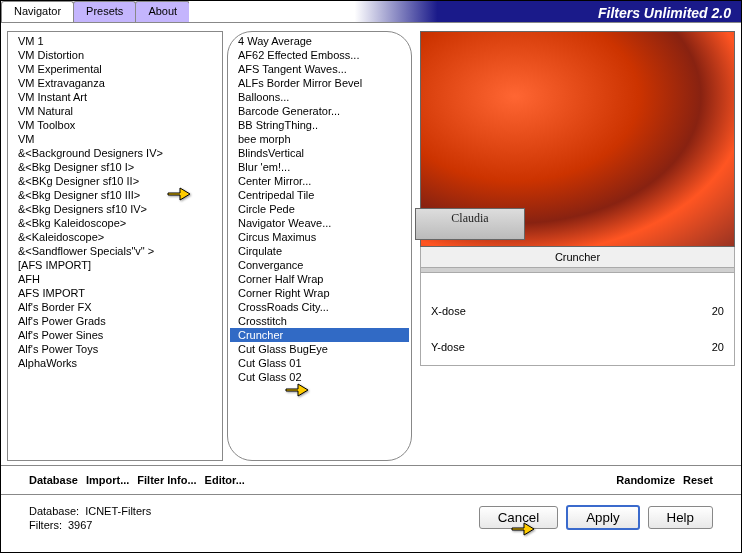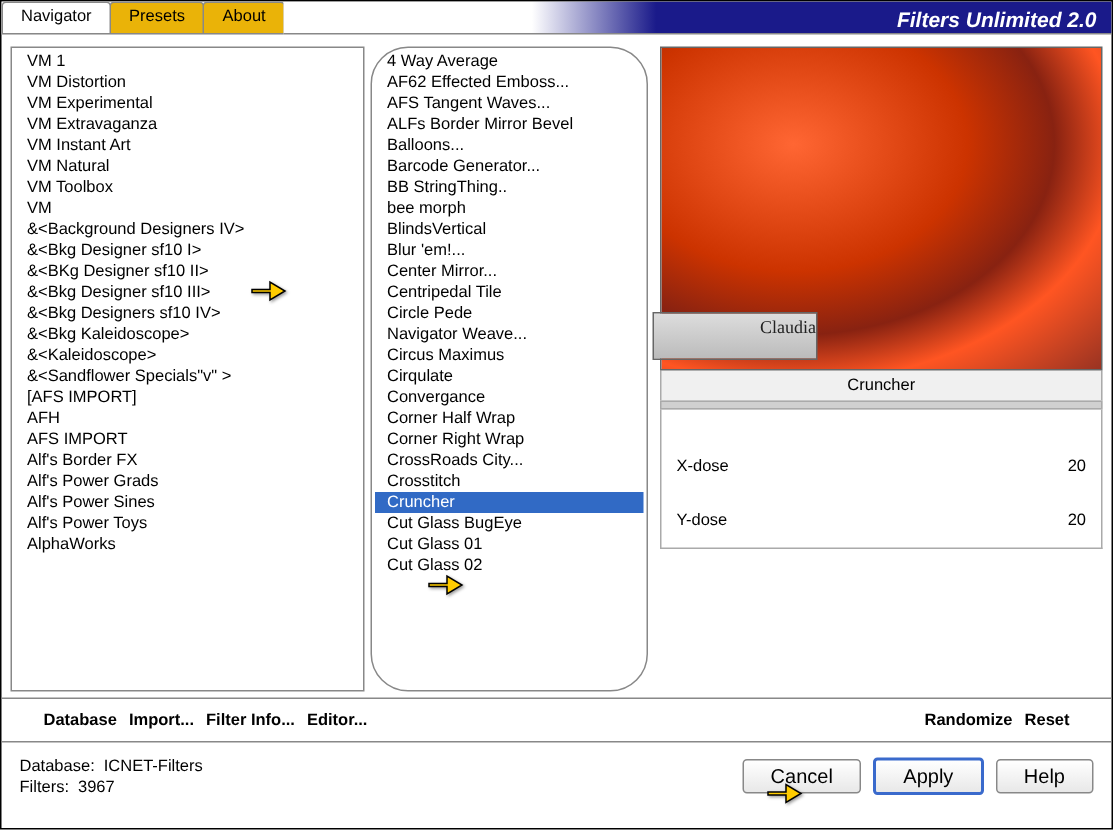--- a/index.html
+++ b/index.html
@@ -1,38 +1,38 @@
 <!DOCTYPE html>
 <html><head>
 <meta charset="utf-8">
 <style>
 * { box-sizing: border-box; margin: 0; padding: 0; }
 body { font-family: Tahoma, Arial, sans-serif; font-size: 11px; background: #fff; width: 742px; height: 553px; overflow: hidden; border: 1px solid #000; position: relative; }
 .header { display: flex; height: 22px; }
 .tabs { display: flex; gap: 0; background: #f0f0f0; border-bottom: 1px solid #888; }
 .tab { padding: 3px 12px; border: 1px solid #888; border-bottom: none; background: #fff; border-radius: 3px 3px 0 0; cursor: pointer; margin-right: -1px; }
-.tab.inactive { background: #eab308; }
+.tab.inactive { background: #c4b5fd; }
 .title-bar { flex: 1; background: linear-gradient(to right, #fff 0%, #fff 30%, #1a1a8a 45%, #1a1a8a 100%); text-align: right; padding: 4px 10px; color: #fff; font-weight: bold; font-style: italic; font-size: 14px; border-bottom: 1px solid #888; }
 .main { display: flex; height: 442px; padding: 8px 6px 4px 6px; gap: 4px; }
 .listbox { border: 1px solid #888; background: #fff; overflow-y: scroll; padding: 2px; }
-.list1 { width: 236px; }
+.list1 { width: 216px; }
 .list2 { width: 185px; border-radius: 25px; }
 .list-item { padding: 1px 8px; white-space: nowrap; cursor: pointer; }
 .list-item.selected { background: #316ac5; color: #fff; }
 .right-pane { flex: 1; display: flex; flex-direction: column; padding-left: 4px; }
 .preview { height: 216px; border: 1px solid #666; background: radial-gradient(ellipse at 30% 30%, #ff6633, #cc3300 40%, #882211 60%, #ff5522 75%, #993322); position: relative; }
-.watermark { position: absolute; bottom: 6px; left: -6px; width: 110px; height: 32px; background: linear-gradient(#ddd, #bbb); border: 1px solid #666; font-family: cursive; font-size: 12px; text-align: right; line-height: 14px; color: #222; padding-top:2px; }
+.watermark { position: absolute; bottom: 6px; left: -6px; width: 110px; height: 32px; background: linear-gradient(#ddd, #bbb); border: 1px solid #666; font-family: cursive; font-size: 12px; text-align: center; line-height: 14px; color: #222; padding-top:2px; }
 .filter-name { text-align: center; padding: 4px; background: #f0f0f0; border-left: 1px solid #aaa; border-right: 1px solid #aaa; }
 .separator-bar { height: 6px; background: #d0d0d0; border: 1px solid #aaa; }
 .params { padding: 10px 6px; border: 1px solid #aaa; border-top: none; }
 .param-row { display: flex; justify-content: space-between; padding: 2px 4px; margin-top: 20px; }
 .toolbar { display: flex; padding: 6px 24px; border-top: 1px solid #888; align-items: flex-end; }
 .toolbar .spacer { flex: 1; }
 .tbtn { font-weight: bold; cursor: pointer; padding: 2px 4px; }
-.footer { display: flex; padding: 6px 12px; border-top: 1px solid #888; align-items: center; height: 46px; }
+.footer { display: flex; padding: 6px 28px; border-top: 1px solid #888; align-items: center; height: 46px; }
 .footer-info { display: flex; flex-direction: column; gap: 2px; }
 .info-row { display: flex; gap: 6px; }
 .btn { padding: 3px 18px; border: 1px solid #888; background: linear-gradient(#fff,#e8e8e8); border-radius: 3px; cursor: pointer; margin-left: 8px; }
 .btn.primary { border: 2px solid #3a6acc; }
 .pointer { position: absolute; width: 26px; height: 22px; pointer-events: none; z-index: 50; }
 .pointer svg { filter: drop-shadow(1px 1px 1px rgba(0,0,0,.4)); }
 ::-webkit-scrollbar { width: 16px; }
 ::-webkit-scrollbar-track { background: #f0f0f0; border: 1px solid #ccc; }
 ::-webkit-scrollbar-thumb { background: #ccc; border: 1px solid #888; }
 </style>

